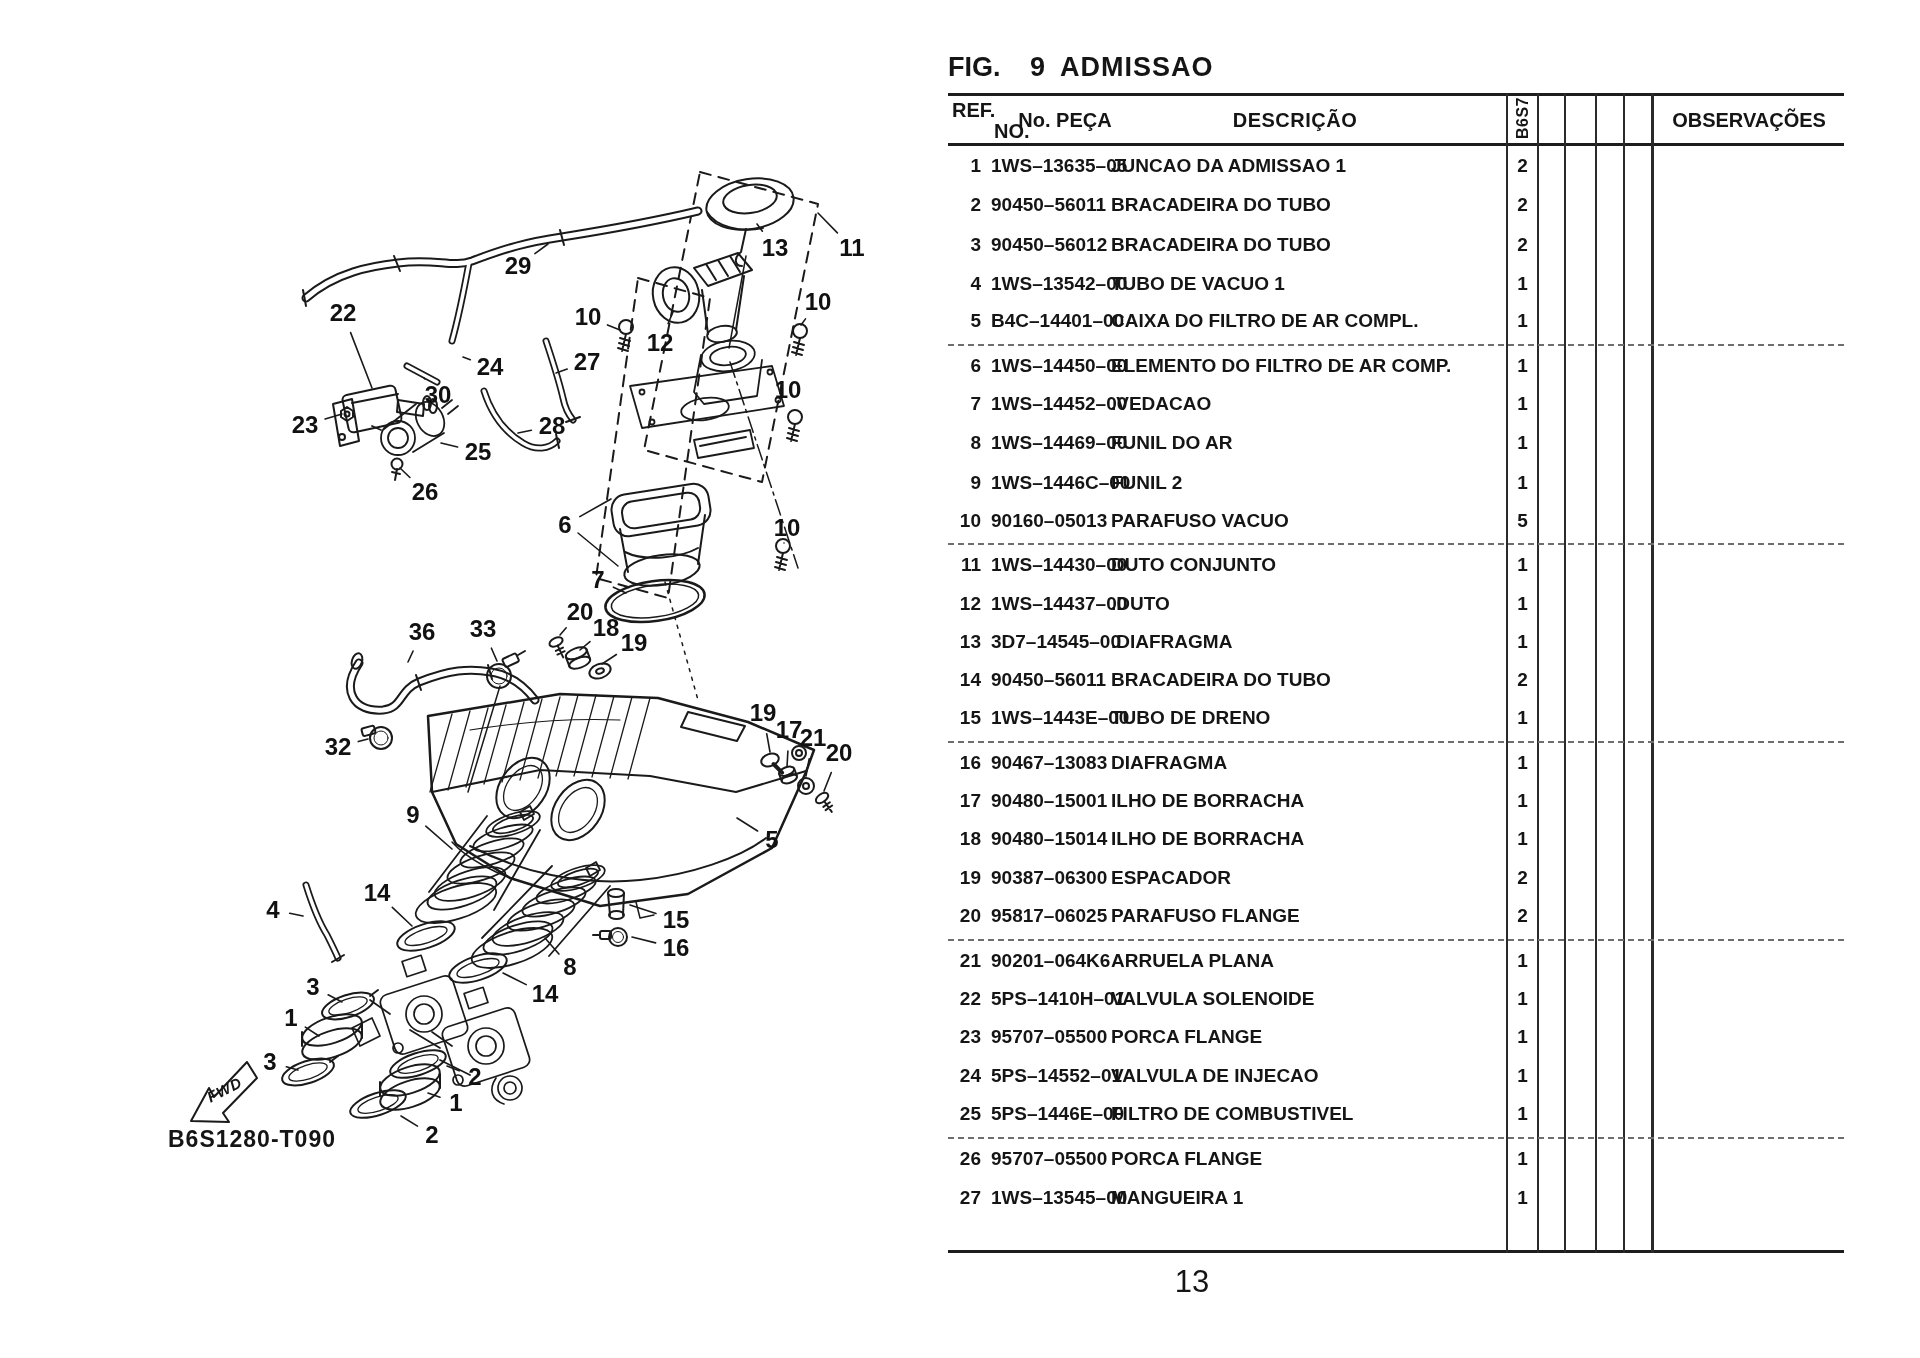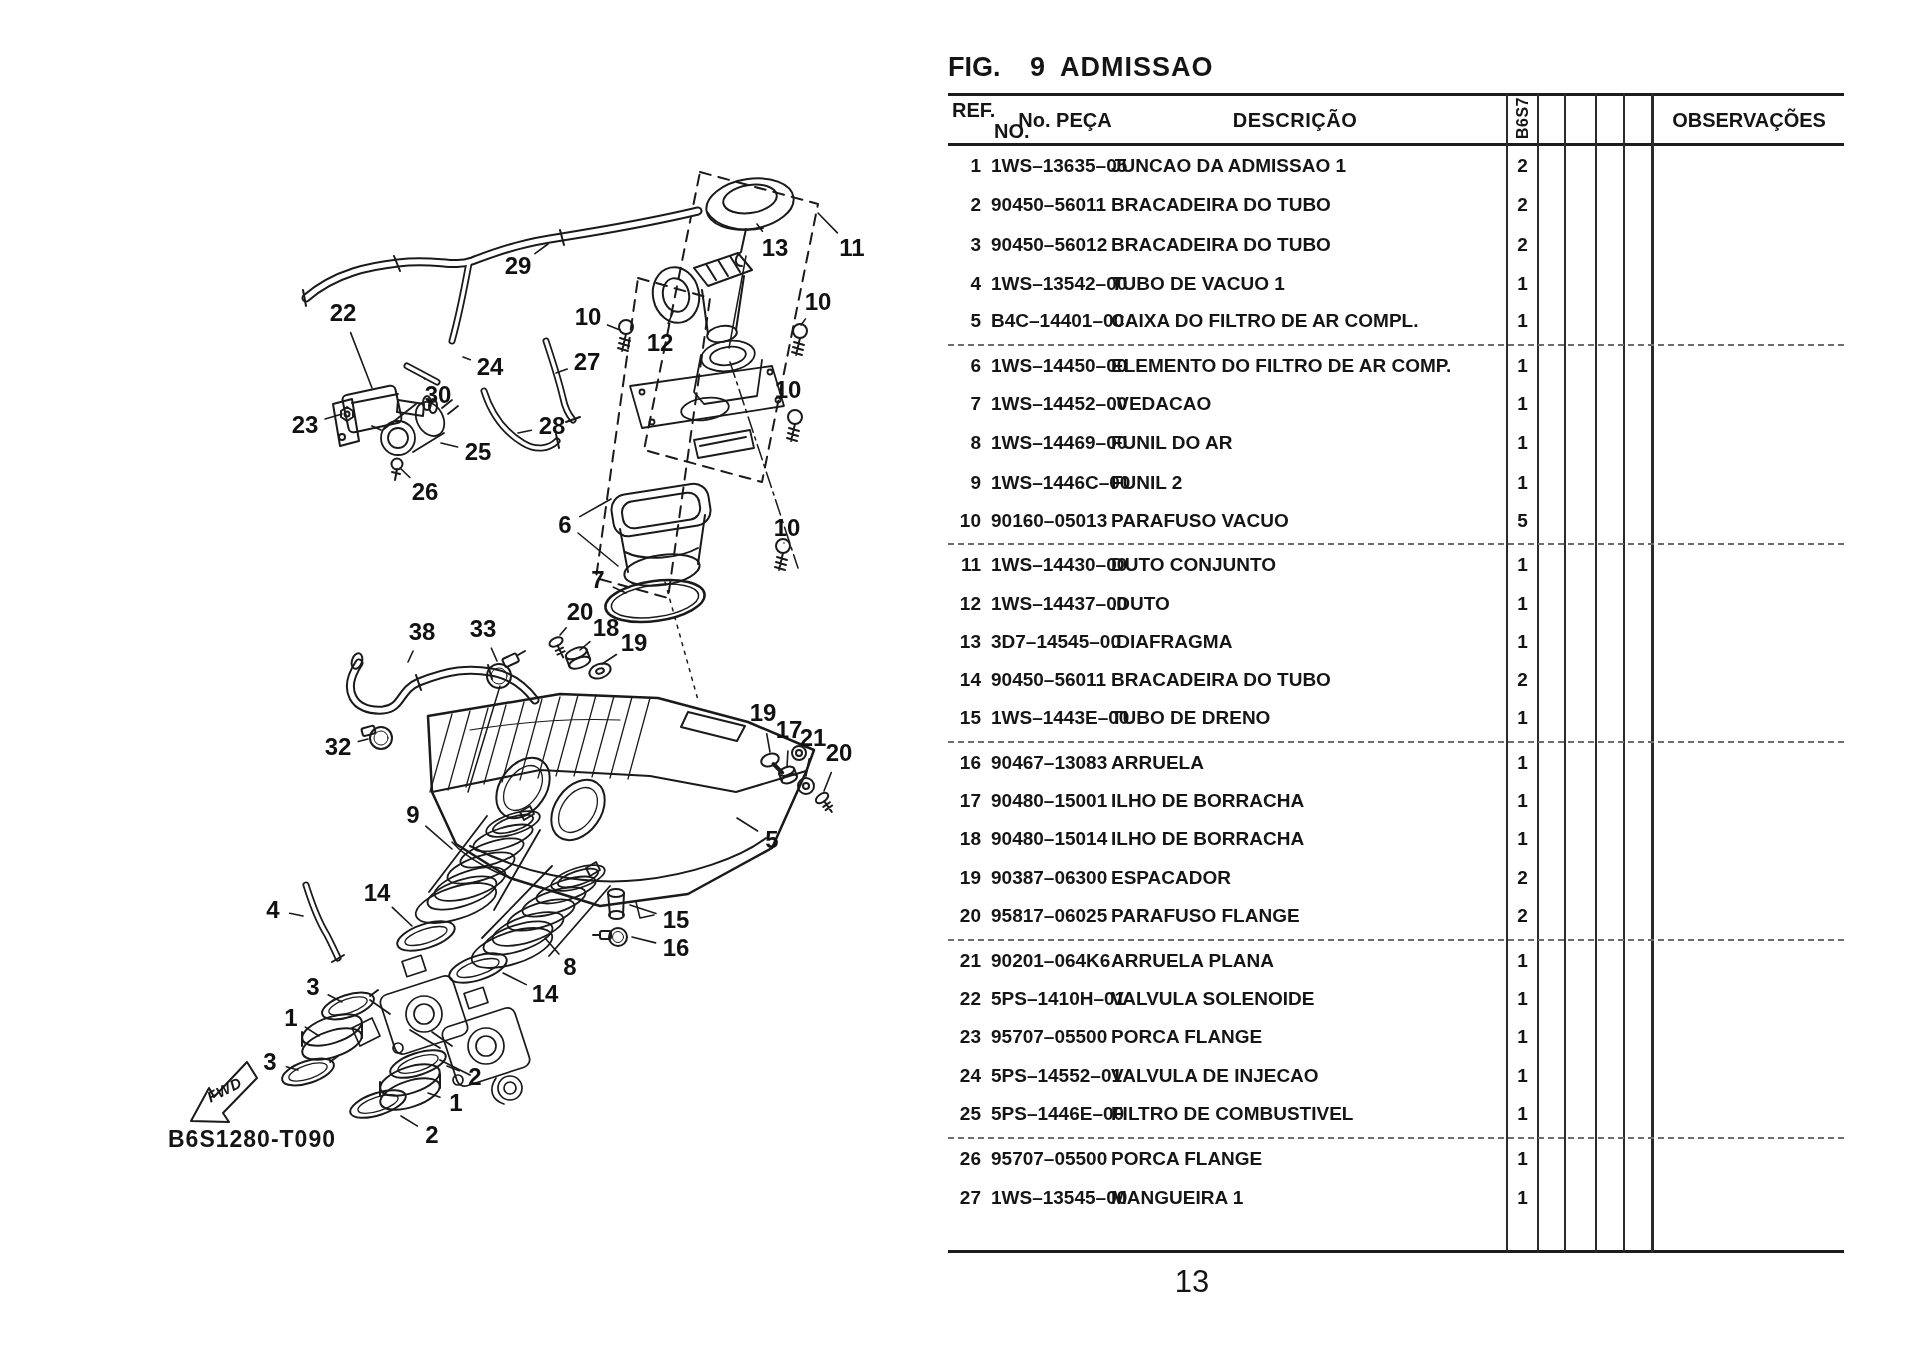--- a/index.html
+++ b/index.html
@@ -421,21 +421,21 @@
       <div class="callout" style="left: 552px; top: 426px;">28</div>
       <div class="callout" style="left: 478px; top: 452px;">25</div>
       <div class="callout" style="left: 425px; top: 492px;">26</div>
       <div class="callout" style="left: 788px; top: 390px;">10</div>
       <div class="callout" style="left: 787px; top: 528px;">10</div>
       <div class="callout" style="left: 565px; top: 525px;">6</div>
       <div class="callout" style="left: 598px; top: 580px;">7</div>
       <div class="callout" style="left: 580px; top: 612px;">20</div>
       <div class="callout" style="left: 606px; top: 628px;">18</div>
       <div class="callout" style="left: 634px; top: 643px;">19</div>
-      <div class="callout" style="left: 422px; top: 632px;">38</div>
+      <div class="callout" style="left: 422px; top: 632px;">36</div>
       <div class="callout" style="left: 483px; top: 629px;">33</div>
       <div class="callout" style="left: 338px; top: 747px;">32</div>
       <div class="callout" style="left: 763px; top: 713px;">19</div>
       <div class="callout" style="left: 789px; top: 730px;">17</div>
       <div class="callout" style="left: 813px; top: 738px;">21</div>
       <div class="callout" style="left: 839px; top: 753px;">20</div>
       <div class="callout" style="left: 413px; top: 815px;">9</div>
       <div class="callout" style="left: 772px; top: 840px;">5</div>
       <div class="callout" style="left: 273px; top: 910px;">4</div>
       <div class="callout" style="left: 377px; top: 893px;">14</div>
@@ -570,21 +570,21 @@
         <div class="row" style="top: 613px;">
           <span class="c-ref">15</span>
           <span class="c-part">1WS–1443E–00</span>
           <span class="c-desc">TUBO DE DRENO</span>
           <span class="c-qty">1</span>
         </div>
         <div class="sep" style="top: 647.5px;"></div>
         <div class="row" style="top: 658px;">
           <span class="c-ref">16</span>
           <span class="c-part">90467–13083</span>
-          <span class="c-desc">ARRUELA</span>
+          <span class="c-desc">DIAFRAGMA</span>
           <span class="c-qty">1</span>
         </div>
         <div class="row" style="top: 696px;">
           <span class="c-ref">17</span>
           <span class="c-part">90480–15001</span>
           <span class="c-desc">ILHO DE BORRACHA</span>
           <span class="c-qty">1</span>
         </div>
         <div class="row" style="top: 734px;">
           <span class="c-ref">18</span>

